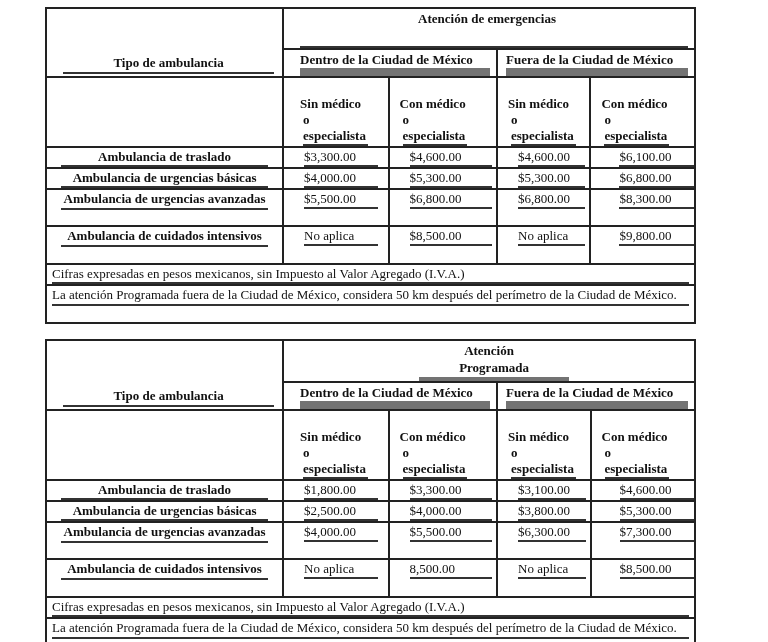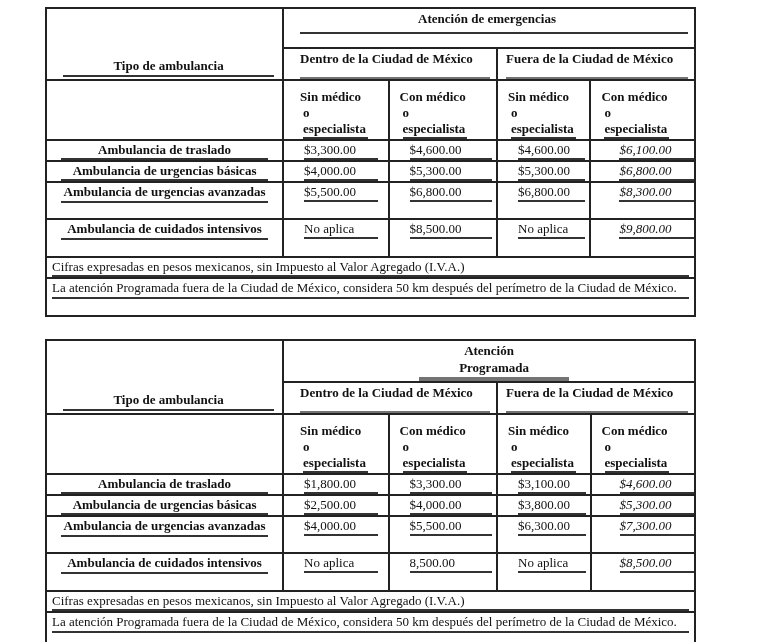--- a/index.html
+++ b/index.html
@@ -11,38 +11,38 @@
   .t2 { top: 339px; }
   .c0 { width: 236px; }
   .c1 { width: 105px; }
   .c2 { width: 108px; }
   .c3 { width: 93px; }
   .c4 { width: 104px; }
   .b { font-weight: bold; }
   .hdr-type { height: 38px; position: relative; }
   .hdr-type .txt { position: absolute; left: 16px; right: 8px; bottom: 2px; text-align: center; border-bottom: 2px solid #333; padding-bottom: 1px; }
   .hdr-main { text-align: center; position: relative; }
-  .hdr-main .txt { display: block; margin: 2px 6px 0 16px; border-bottom: 2px solid #333; padding-bottom: 5px; text-align: left; padding-left: 118px; }
+  .hdr-main .txt { display: block; margin: 2px 6px 0 16px; border-bottom: 2px solid #333; padding-bottom: 19px; text-align: left; padding-left: 118px; }
   .hdr-main2 .txt { display: inline-block; margin-top: 1px; border-bottom: 4px solid #737373; padding: 0 40px 1px 40px; text-align: center; }
   .hdr-sub { height: 20px; }
-  .hdr-sub .txt { display: block; margin: 2px 6px 0 16px; border-bottom: 2px solid #737373; padding-bottom: 10px; }
+  .hdr-sub .txt { display: block; margin: 2px 6px 0 16px; border-bottom: 8px solid #737373; padding-bottom: 0px; }
   .hdr-sub.r .txt { margin: 2px 6px 0 8px; }
   .hdr-col { height: 54px; padding-left: 16px !important; }
   .hdr-col.alt { padding-left: 10px !important; }
-  .hdr-col .l1 { display: block; margin-top: 8px; }
+  .hdr-col .l1 { display: block; margin-top: 18px; }
   .hdr-col .l2 { display: block; padding-left: 3px; }
   .hdr-col .l3 { display: inline-block; margin-left: 3px; border-bottom: 2px solid #333; padding-right: 2px; }
   .row-name { text-align: center; }
   .row-name .txt { display: block; margin: 0 14px 0 14px; border-bottom: 2px solid #333; padding-top: 1px; }
   .row-name.two .txt { padding-bottom: 1px; }
   .val { padding-left: 20px !important; font-weight: normal; }
   .val.alt { padding-left: 20px !important; }
   .val .txt { display: block; margin-right: 10px; border-bottom: 2px solid #333; padding-top: 1px; }
   .val.alt .txt { margin-right: 4px; }
-  .val.last .txt { margin-left: 8px; margin-right: 0; font-style: italic; }
+  .val.last .txt { margin-left: 8px; margin-right: 0; }
   .r1 { height: 19px; }
   .r2 { height: 19px; }
   .r3 { height: 35px; }
   .r4 { height: 36px; border-radius: 7px; }
   .note { height: 19px; padding: 0 5px !important; border-radius: 10px; }
   .note .txt { display: block; border-bottom: 2px solid #333; line-height: 17px; }
   .note2 { height: 36px; padding: 0 5px !important; }
   .note2 .txt { display: block; border-bottom: 2px solid #333; line-height: 18px; }
 </style>
 </head>

